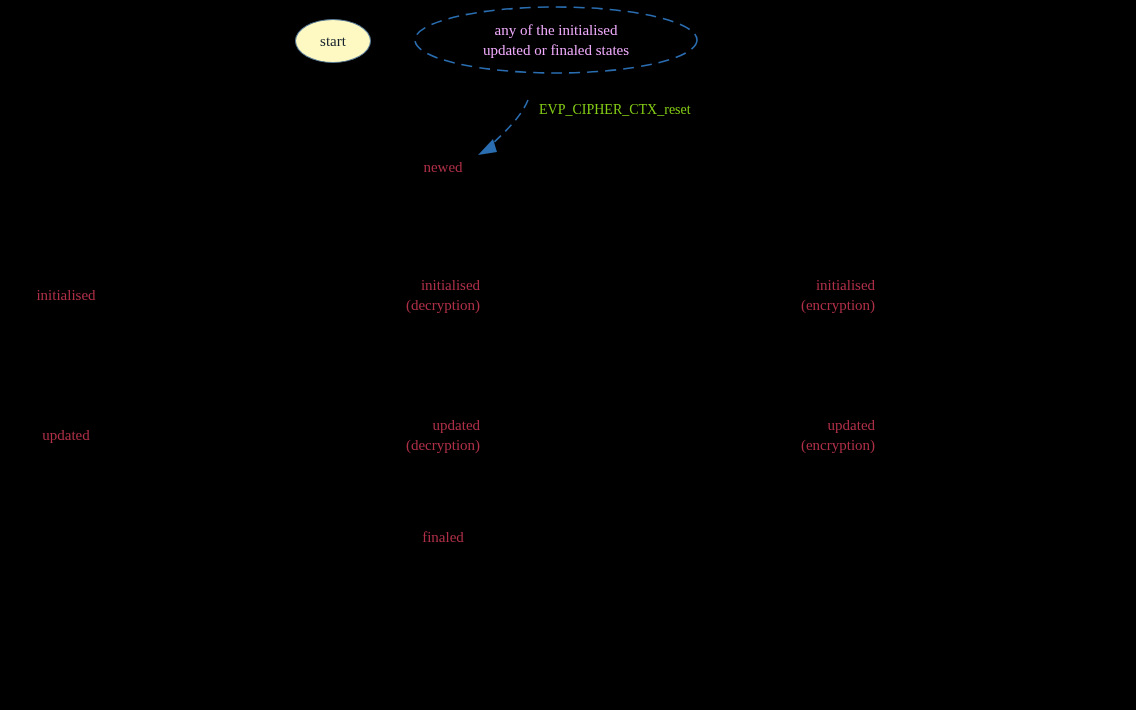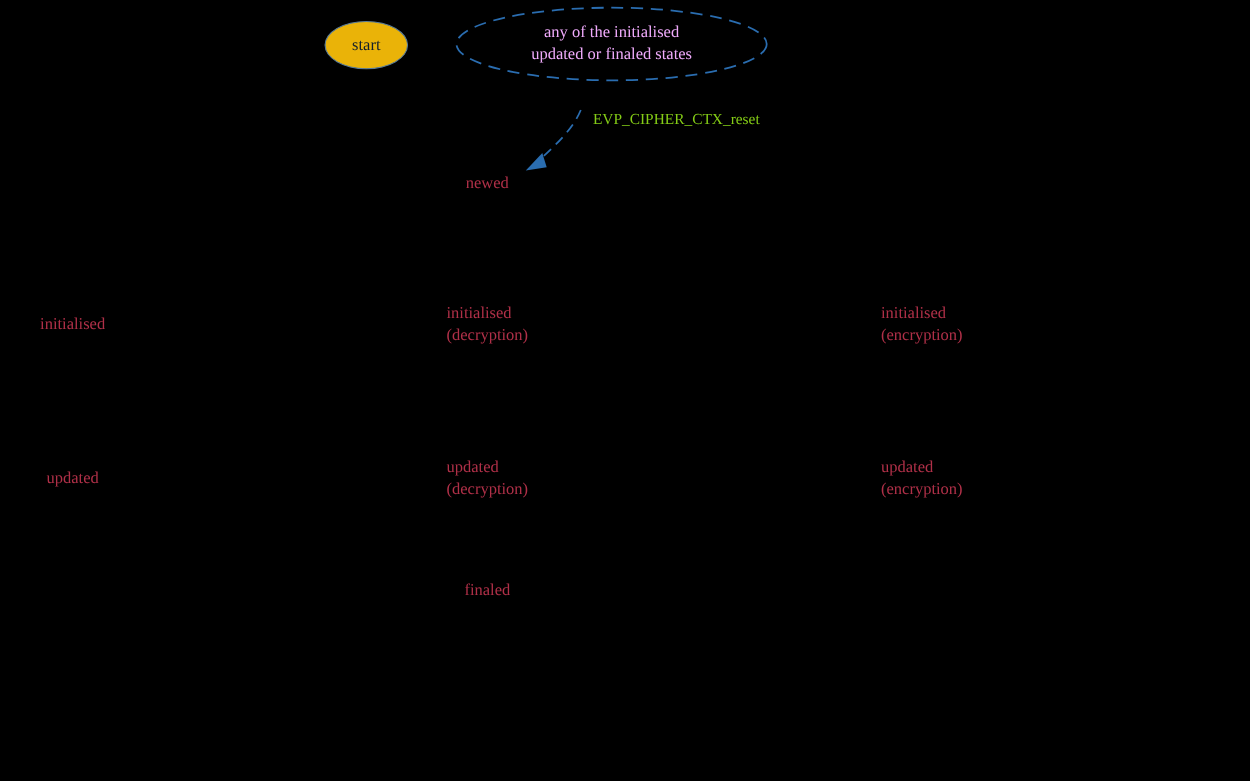--- a/index.html
+++ b/index.html
@@ -13,28 +13,28 @@
     height: 710px;
     background: #000000;
     overflow: hidden;
     font-family: "Liberation Serif", serif;
   }
   .node-label {
     position: absolute;
     color: #b03048;
     font-family: "Liberation Serif", serif;
     font-size: 15px;
-    text-align: left;
+    text-align: right;
     line-height: 20px;
     white-space: pre;
     transform: translate(-50%, -50%);
   }
   .terminal {
     position: absolute;
-    background: #eab308;
+    background: #fef9c3;
     border: 1px solid #5a7d9a;
     border-radius: 50%;
     color: #14202b;
     font-family: "Liberation Serif", serif;
     font-size: 15px;
     display: flex;
     align-items: center;
     justify-content: center;
     transform: translate(-50%, -50%);
   }

